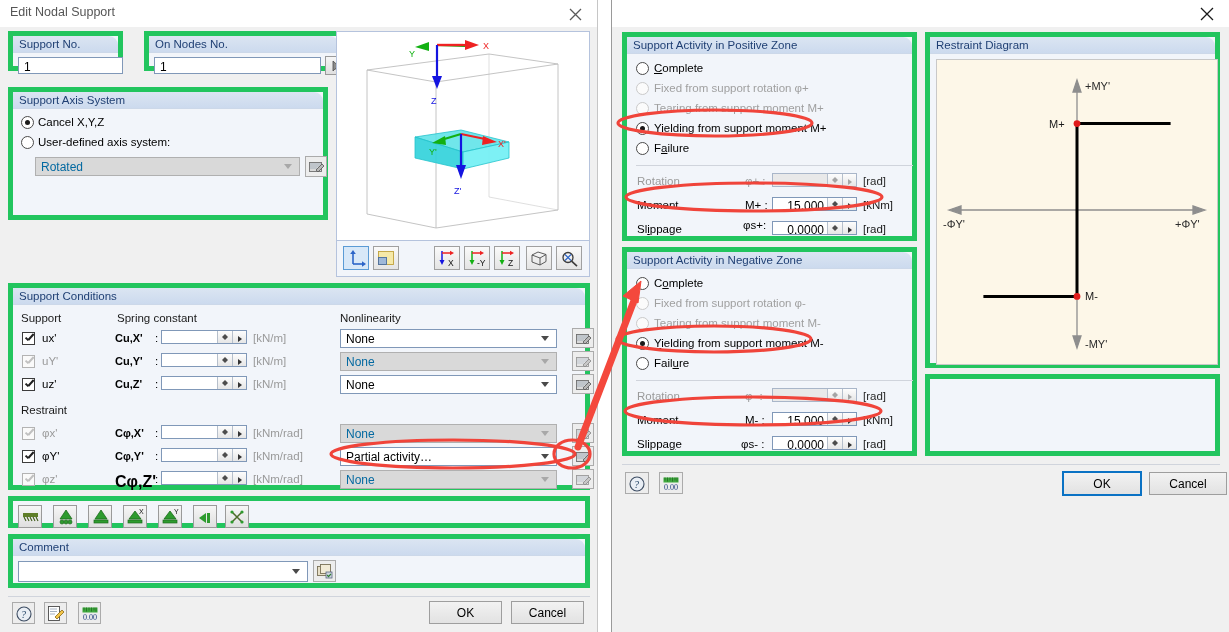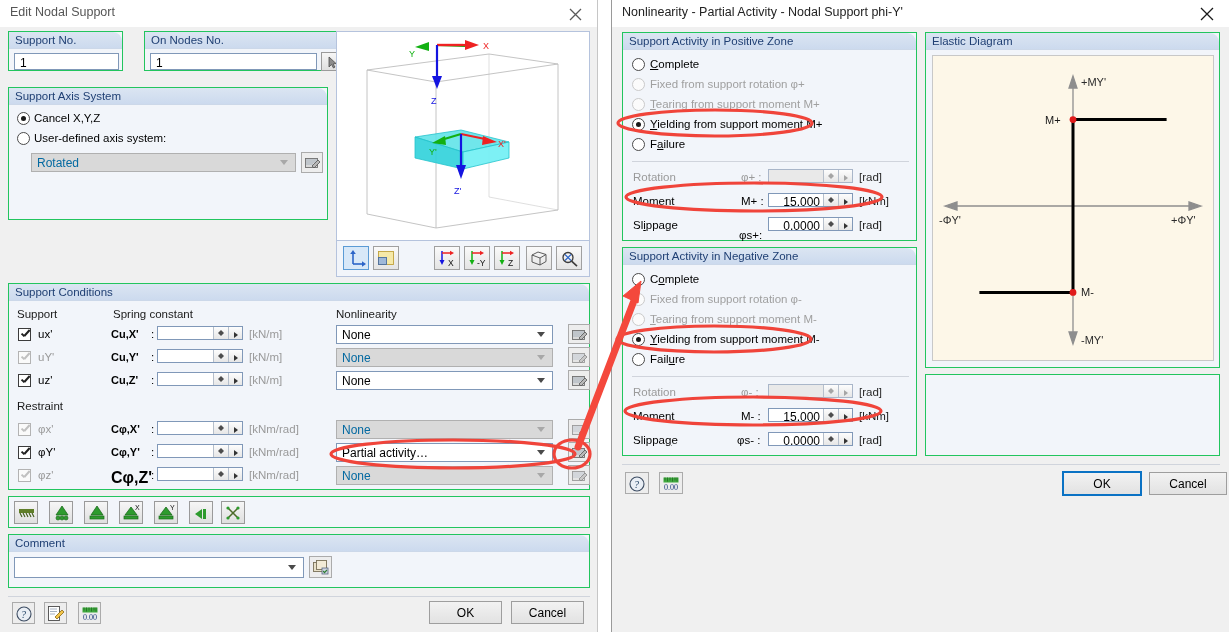--- a/index.html
+++ b/index.html
@@ -23,21 +23,21 @@
     white-space:nowrap;
   }
   .dlg-close{
     position:absolute;top:0;right:0;width:44px;height:27px;
     background:#ffffff;cursor:default;
   }
   .dlg-close svg{position:absolute;left:16px;top:8px;}
 
   
   .grp{position:absolute;box-sizing:border-box;
-       border:1px solid #22c55e;background:#f2f5fa;}
+       border:5px solid #22c55e;background:#f2f5fa;}
   .grp>.cap{
     position:absolute;left:0;top:0;height:17px;right:0;
     background:linear-gradient(to bottom,#dbe5f2 0%,#ccdaee 100%);
     border-bottom:1px solid #ccd8e9;
     color:#1f3f73;font-size:11.5px;
     padding:2px 0 0 6px;box-sizing:border-box;white-space:nowrap;
     border-top-right-radius:9px;
   }
 
   .lbl{position:absolute;white-space:nowrap;font-size:11.5px;color:#000;}
@@ -581,21 +581,20 @@
     </svg>
   </div>
 
   <div class="pbtn" style="left:429px;top:601px;width:73px;height:23px;">OK</div>
   <div class="pbtn" style="left:511px;top:601px;width:73px;height:23px;">Cancel</div>
 </div>
 
 <div class="dlg" id="rightDlg" style="left:611px;top:0;width:618px;height:632px;background:#f0f0f0;border-left:1px solid #9a9a9a;">
 
   <div class="dlg-title" style="height:27px;background:#fff;">
-    <div class="cap" style="color:#222;">Nonlinearity - Partial Activity - Nodal Support phi-Y'</div>
     <div class="dlg-close">
       <svg width="14" height="14" viewBox="0 0 14 14" style="left:15px;top:7px;">
           <path d="M1 1 L13 13 M13 1 L1 13" stroke="#1a1a1a" stroke-width="1.3" fill="none"></path>
         </svg>
     </div>
   </div>
 
   <div class="grp" style="left:10px;top:32px;width:295px;height:209px;">
     <div class="cap">Support Activity in Positive Zone</div>
 
@@ -640,21 +639,21 @@
           <i class="u"></i>
           <i class="d"></i>
         </span>
       <span class="flyout">
           <i></i>
         </span>
     </div>
     <div class="unit" style="left:236px;top:162px;color:#1a1a1a;">[kNm]</div>
 
     <div class="lbl" style="left:10px;top:186px;">Sl<u>i</u>ppage</div>
-    <div class="lbl" style="left:116px;top:196px;">φs+:</div>
+    <div class="lbl" style="left:116px;top:182px;">φs+:</div>
     <div class="spin" style="left:145px;top:184px;width:85px;">
       <span class="val">0.0000</span>
       <span class="updn">
           <i class="u"></i>
           <i class="d"></i>
         </span>
       <span class="flyout">
           <i></i>
         </span>
     </div>
@@ -720,21 +719,21 @@
           <i class="d"></i>
         </span>
       <span class="flyout">
           <i></i>
         </span>
     </div>
     <div class="unit" style="left:236px;top:186px;color:#1a1a1a;">[rad]</div>
   </div>
 
   <div class="grp" style="left:313px;top:32px;width:295px;height:336px;background:#f2f5fa;">
-    <div class="cap">Elastic Diagram</div>
+    <div class="cap">Restraint Diagram</div>
     <div class="plot" style="left:6px;top:22px;width:282px;height:306px;">
       <svg id="diagSvg" width="280" height="304" viewBox="0 0 280 304" style="position:absolute;left:0;top:0;">
 
         <g stroke="#8e8e8e" stroke-width="1.3" fill="#8e8e8e">
           <line x1="140" y1="30" x2="140" y2="278"></line>
           <polygon points="140,20 136,32 144,32"></polygon>
           <polygon points="140,288 136,276 144,276"></polygon>
           <line x1="22" y1="150" x2="258" y2="150"></line>
           <polygon points="12,150 24,146 24,154"></polygon>
           <polygon points="268,150 256,146 256,154"></polygon>

